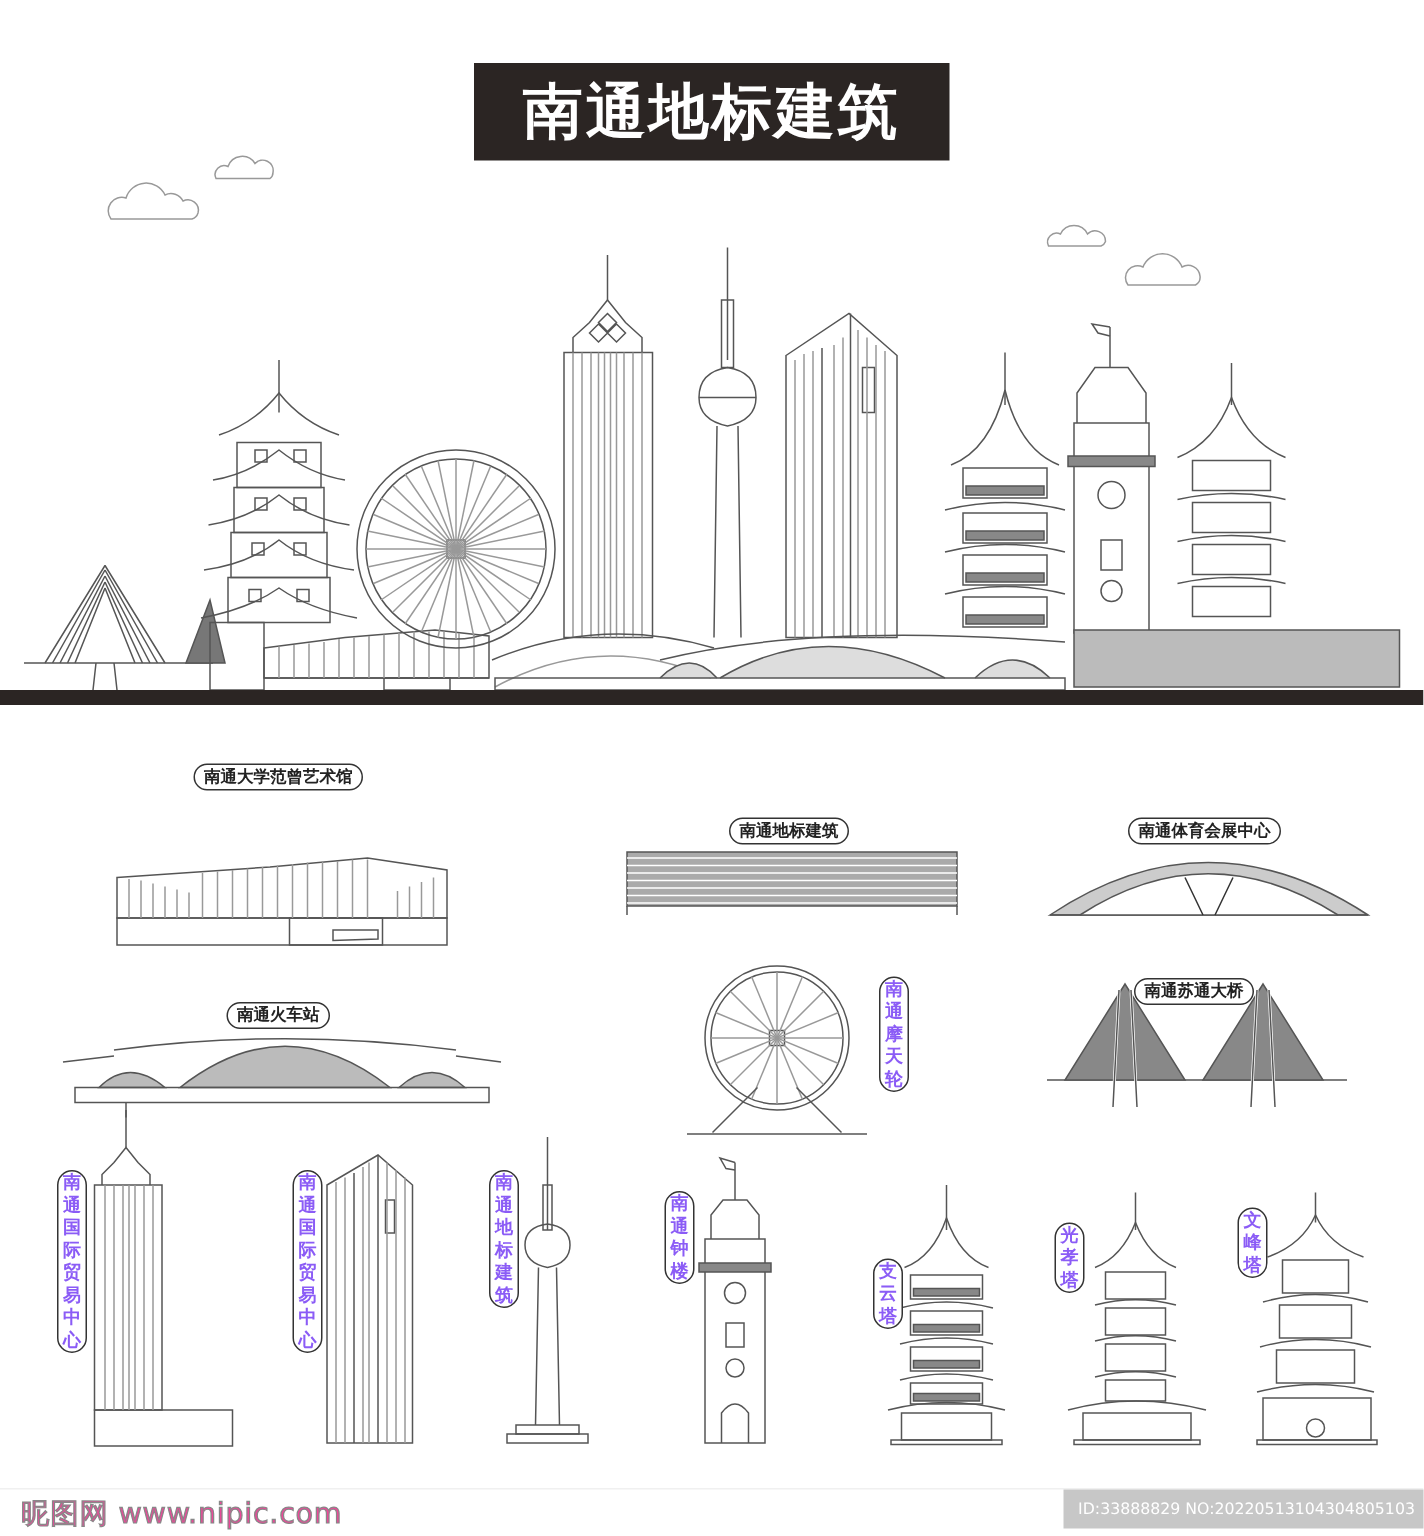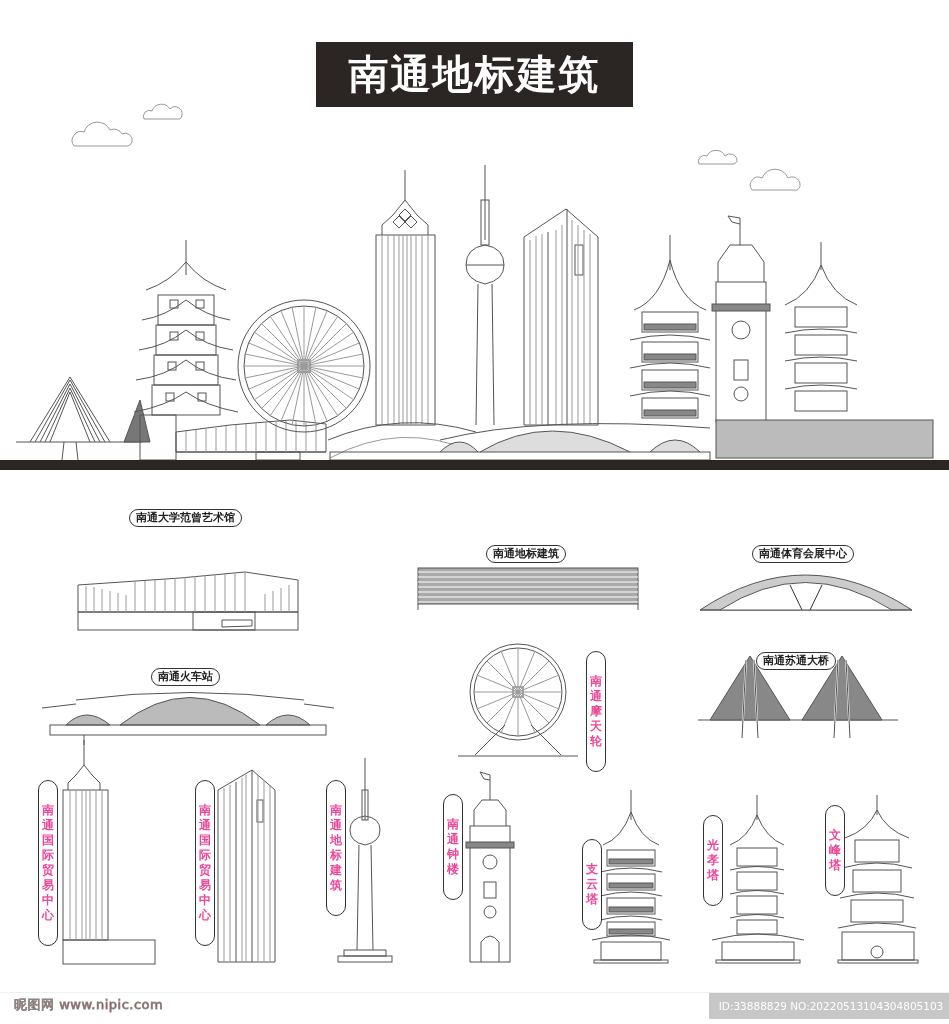--- a/index.html
+++ b/index.html
@@ -6,24 +6,24 @@
   body{width:949px;height:1024px;position:relative;overflow:hidden;font-family:"DejaVu Sans","Liberation Sans",sans-serif;}
   .title-box{position:absolute;left:316px;top:42px;width:317px;height:65px;background:#2b2523;color:#fff;
     display:flex;align-items:center;justify-content:center;font-size:40px;font-weight:bold;letter-spacing:2px;}
   svg.art{position:absolute;left:0;top:0;}
   .ln{fill:none;stroke:#555;stroke-width:1;}
   .lnd{fill:none;stroke:#333;stroke-width:1;}
   .lnl{fill:none;stroke:#999;stroke-width:1;}
   .ground{position:absolute;left:0;top:460px;width:949px;height:10px;background:#2b2523;}
   .pill{position:absolute;border:1.5px solid #333;border-radius:10px;background:#fff;color:#222;font-size:11px;
     font-weight:bold;line-height:14px;padding:1px 6px;white-space:nowrap;}
-  .vpill{position:absolute;border:1.5px solid #333;border-radius:10px;background:#fff;color:#ec4899;font-size:12px;
-    font-weight:bold;width:14px;padding:22px 2px;text-align:center;line-height:15px;word-break:break-all;}
+  .vpill{position:absolute;border:1.5px solid #333;border-radius:10px;background:#fff;color:#8b5cf6;font-size:12px;
+    font-weight:bold;width:14px;padding:0 2px;text-align:center;line-height:15px;word-break:break-all;}
   .footer{position:absolute;left:0;top:992px;width:949px;height:32px;background:#fff;border-top:1px solid #f0f0f0;}
-  .wm-left{position:absolute;left:14px;top:996px;font-size:13px;color:#b91c1c;-webkit-text-stroke:0.8px #888;letter-spacing:0.5px;}
+  .wm-left{position:absolute;left:14px;top:996px;font-size:19px;color:#ec4899;-webkit-text-stroke:0.8px #888;letter-spacing:0.5px;}
   .wm-right{position:absolute;left:709px;top:993px;width:244px;height:26px;background:#c7c7c7;color:#fff;
     font-size:10.5px;line-height:26px;text-align:center;}
 </style>
 </head>
 <body>
 
 <div class="title-box">南通地标建筑</div>
 
 <svg class="art" width="949" height="1024" viewBox="0 0 949 1024">
 

